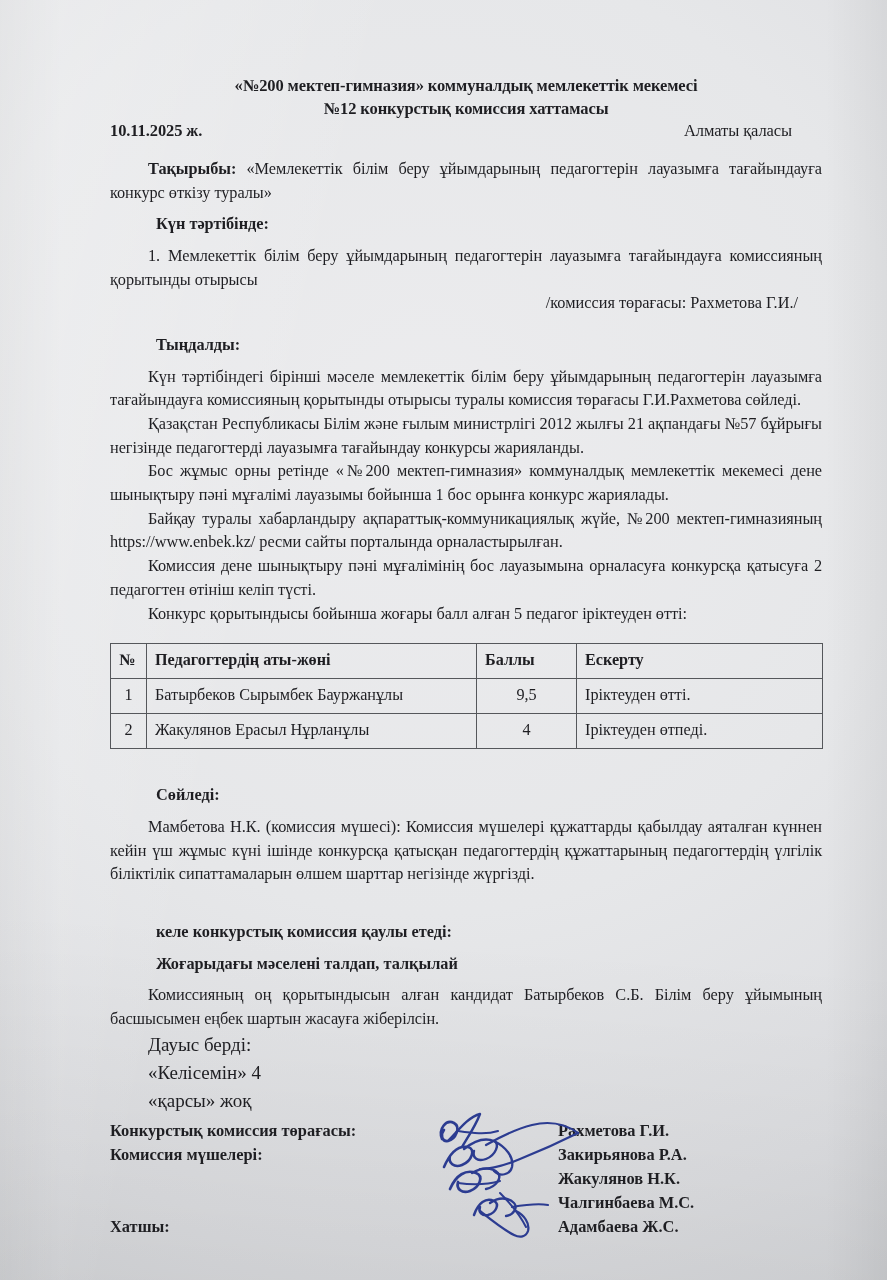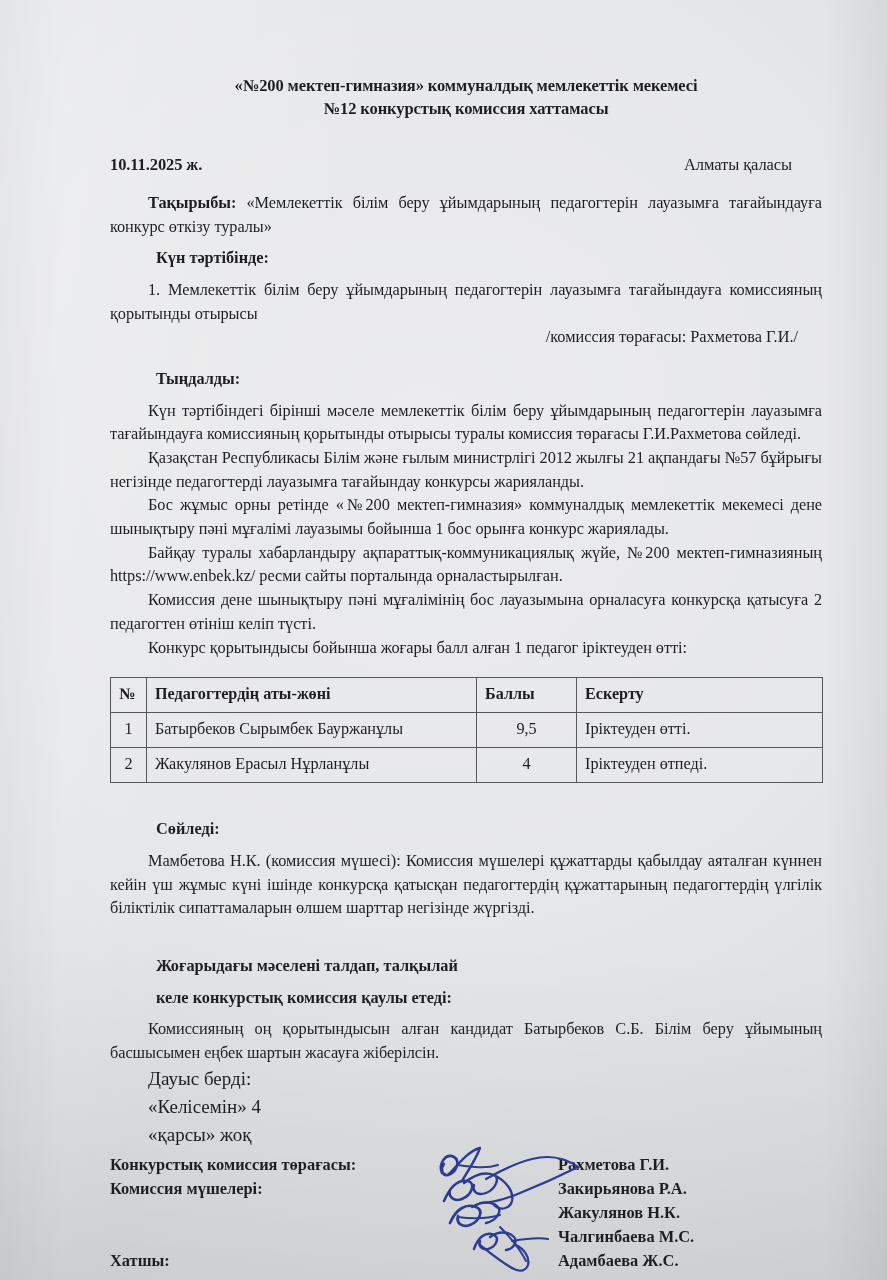--- a/index.html
+++ b/index.html
@@ -55,21 +55,20 @@
     font-size: 16.5px;
     line-height: 1.42;
     letter-spacing: -0.1px;
   }
   .doc-title .ln { display: block; }
 
   .datebar {
     display: flex;
     justify-content: space-between;
     align-items: baseline;
-    margin-top: 34px;
     font-size: 16.5px;
     font-weight: bold;
     letter-spacing: -0.1px;
   }
   .datebar .city { font-weight: normal; padding-right: 30px; }
 
   p.para {
     margin: 0;
     font-size: 16.3px;
     line-height: 1.455;
@@ -187,21 +186,21 @@
 
     <div class="gap-sm"></div>
 
     <p class="hdr-line">Тыңдалды:</p>
 
     <p class="para">Күн тәртібіндегі бірінші мәселе мемлекеттік білім беру ұйымдарының педагогтерін лауазымға тағайындауға комиссияның қорытынды отырысы туралы комиссия төрағасы Г.И.Рахметова сөйледі.</p>
     <p class="para">Қазақстан Республикасы Білім және ғылым министрлігі 2012 жылғы 21 ақпандағы №57 бұйрығы негізінде педагогтерді лауазымға тағайындау конкурсы жарияланды.</p>
     <p class="para">Бос жұмыс орны ретінде «№200 мектеп-гимназия» коммуналдық мемлекеттік мекемесі дене шынықтыру пәні мұғалімі лауазымы бойынша 1 бос орынға конкурс жариялады.</p>
     <p class="para">Байқау туралы хабарландыру ақпараттық-коммуникациялық жүйе, №200 мектеп-гимназияның https://www.enbek.kz/ ресми сайты порталында орналастырылған.</p>
     <p class="para">Комиссия дене шынықтыру пәні мұғалімінің бос лауазымына орналасуға конкурсқа қатысуға 2 педагогтен өтініш келіп түсті.</p>
-    <p class="para noind-x">Конкурс қорытындысы бойынша жоғары балл алған 1 педагог іріктеуден өтті:</p>
+    <p class="para noind-x">Конкурс қорытындысы бойынша жоғары балл алған 5 педагог іріктеуден өтті:</p>
 
     <table class="scores">
       <colgroup>
         <col class="c-num">
           <col class="c-name">
           <col class="c-score">
           <col class="c-note">
       </colgroup>
       <thead>
         <tr>
@@ -227,22 +226,22 @@
       </tbody>
     </table>
 
     <div class="gap-lg"></div>
 
     <p class="hdr-line">Сөйледі:</p>
     <p class="para">Мамбетова Н.К. (комиссия мүшесі): Комиссия мүшелері құжаттарды қабылдау аяталған күннен кейін үш жұмыс күні ішінде конкурсқа қатысқан педагогтердің құжаттарының педагогтердің үлгілік біліктілік сипаттамаларын өлшем шарттар негізінде жүргізді.</p>
 
     <div class="gap-lg"></div>
 
+    <p class="hdr-line">келе конкурстық комиссия қаулы етеді:</p>
     <p class="hdr-line">Жоғарыдағы мәселені талдап, талқылай</p>
-    <p class="hdr-line">келе конкурстық комиссия қаулы етеді:</p>
     <p class="para">Комиссияның оң қорытындысын алған кандидат Батырбеков С.Б. Білім беру ұйымының басшысымен еңбек шартын жасауға жіберілсін.</p>
 
     <p class="vote-line">Дауыс берді:</p>
     <p class="vote-line">«Келісемін» 4</p>
     <p class="vote-line">«қарсы» жоқ</p>
 
     <div class="sig-block">
 
       <svg class="signature" viewBox="0 0 190 128" xmlns="http://www.w3.org/2000/svg">
         <g fill="none" stroke="#2c3c91" stroke-linecap="round" stroke-linejoin="round">

